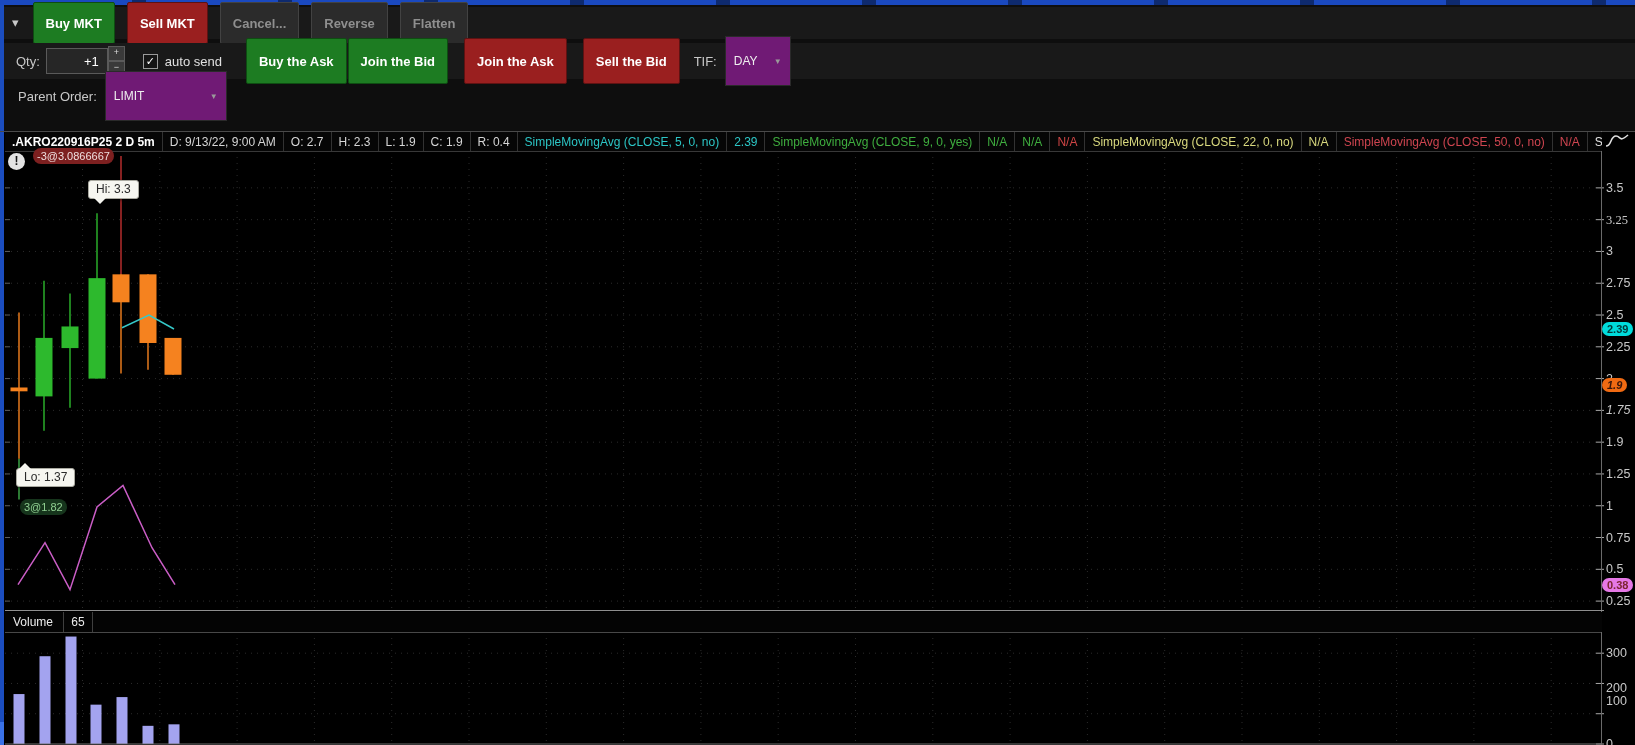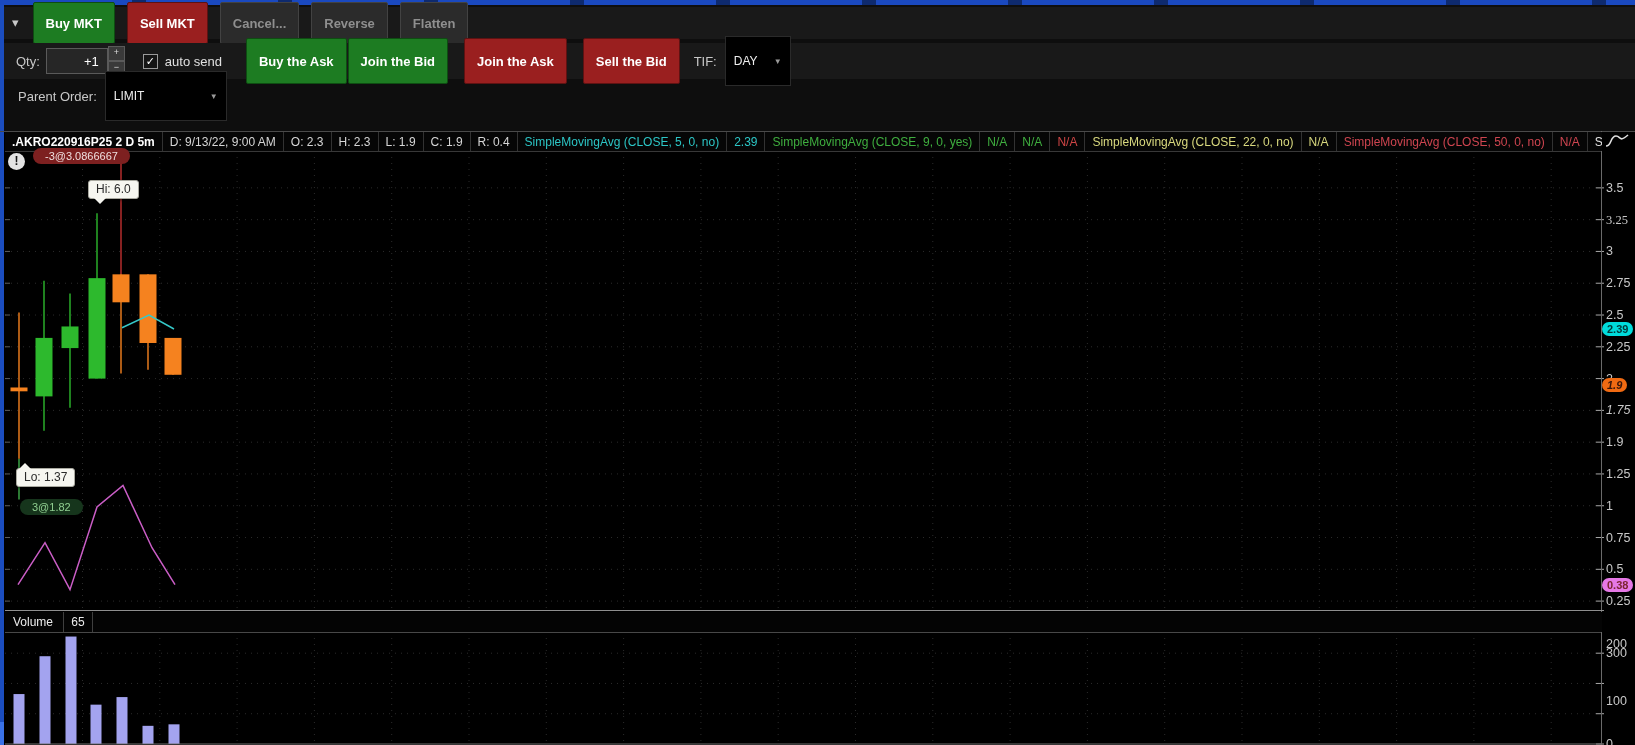--- a/index.html
+++ b/index.html
@@ -28,42 +28,42 @@
 
   .chev{font-size:13px;color:#c9c9c9;margin:0 14px 0 8px;line-height:10px}
   .lbl{font-size:13px;color:#c8c8c8}
   .qty-input{width:44px;height:24px;background:#262626;border:1px solid #5a5a5a;color:#fff;
        text-align:right;padding:0 8px;font-size:13px;font-family:"Liberation Sans",sans-serif}
   .stepper{display:flex;flex-direction:column;margin-right:18px}
   .stepbtn{width:15px;height:13px;background:#3a3a3a;border:1px solid #5a5a5a;color:#ddd;
        font-size:9px;line-height:10px;text-align:center;cursor:pointer}
   .cb{width:13px;height:13px;border:1px solid #9a9a9a;background:#151515;color:#fff;
       font-size:11px;line-height:12px;text-align:center;margin-right:7px;cursor:pointer}
-  .dd{height:24px;background:#000000;border:1px solid #2a2a2a;display:flex;align-items:center;
+  .dd{height:24px;background:#701a75;border:1px solid #2a2a2a;display:flex;align-items:center;
       padding:12px 8px;font-size:12px;color:#eee;cursor:pointer;justify-content:space-between}
   .dd .arr{font-size:8px;color:#9a9a9a;margin-left:10px}
 
   
   .chart-header{left:5px;top:132px;width:1597px;height:19px;background:#060606;display:flex;
       align-items:stretch;font-size:12px;overflow:hidden;white-space:nowrap}
   .hcell{display:flex;align-items:center;padding:0 7px;border-right:1px solid #323232}
   .hdr-icon{left:1604px;top:133px;width:26px;height:16px;cursor:pointer}
 
   
   .axlabel{position:absolute;left:1606px;font-size:12.5px;color:#c8c8c8;line-height:14px}
   .axbadge{position:absolute;left:1602px;height:14px;line-height:14px;border-radius:7px;
       font-size:11px;font-weight:bold;padding:0 5px}
   .callout{position:absolute;background:#f6f6f0;color:#2a2a2a;border:1px solid #a9a9a0;
       border-radius:3px;font-size:12px;line-height:17px;padding:0 7px;box-shadow:0 1px 3px rgba(0,0,0,.65)}
   .callout.above::after{content:"";position:absolute;left:5px;top:100%;border:6px solid transparent;
       border-top-color:#f6f6f0}
   .callout.below::before{content:"";position:absolute;left:2px;bottom:100%;border:6px solid transparent;
       border-bottom-color:#f6f6f0}
   .fillbadge{position:absolute;height:16px;line-height:16px;border-radius:8px;font-size:11px;
-      padding:0 12px;white-space:nowrap}
+      padding:0 4px;white-space:nowrap}
   .alert-ic{position:absolute;left:8px;top:153px;width:17px;height:17px;border-radius:50%;
       background:#e3e3e3;color:#141414;font-weight:bold;font-size:12px;line-height:17px;
       text-align:center;cursor:pointer}
 
   
   .vol-header{left:5px;top:612px;width:1597px;height:20px;background:#040404;display:flex;
       align-items:center;font-size:12px;color:#ececec}
   .vh-div{width:1px;height:100%;background:#3f3f3f}
   svg{position:absolute;left:0;top:0}
 </style>
@@ -232,21 +232,21 @@
     <line x1="5" y1="151.5" x2="1601" y2="151.5" stroke="#383838" stroke-width="1"></line>
     <line x1="1601.5" y1="131" x2="1601.5" y2="745" stroke="#6a6a6a" stroke-width="1"></line>
     <line x1="5" y1="610.5" x2="1604" y2="610.5" stroke="#8f8f8f" stroke-width="1"></line>
     <line x1="5" y1="632.5" x2="1601" y2="632.5" stroke="#484848" stroke-width="1"></line>
     <line x1="5" y1="744" x2="1601" y2="744" stroke="#707070" stroke-width="1"></line>
   </svg>
 
 <div class="abs chart-header" id="chart-header-cells">
     <div class="hcell" style="color: rgb(255, 255, 255); font-weight: bold;">.AKRO220916P25 2 D 5m</div>
     <div class="hcell" style="color: rgb(214, 214, 214);">D: 9/13/22, 9:00 AM</div>
-    <div class="hcell" style="color: rgb(214, 214, 214);">O: 2.3</div>
+    <div class="hcell" style="color: rgb(214, 214, 214);">O: 2.7</div>
     <div class="hcell" style="color: rgb(214, 214, 214);">H: 2.3</div>
     <div class="hcell" style="color: rgb(214, 214, 214);">L: 1.9</div>
     <div class="hcell" style="color: rgb(214, 214, 214);">C: 1.9</div>
     <div class="hcell" style="color: rgb(214, 214, 214);">R: 0.4</div>
     <div class="hcell" style="color: rgb(44, 198, 198);">SimpleMovingAvg (CLOSE, 5, 0, no)</div>
     <div class="hcell" style="color: rgb(44, 198, 198);">2.39</div>
     <div class="hcell" style="color: rgb(63, 174, 63);">SimpleMovingAvg (CLOSE, 9, 0, yes)</div>
     <div class="hcell" style="color: rgb(63, 174, 63);">N/A</div>
     <div class="hcell" style="color: rgb(63, 174, 63);">N/A</div>
     <div class="hcell" style="color: rgb(207, 69, 69);">N/A</div>
@@ -274,29 +274,29 @@
     <div class="axlabel" style="top: 339.806px;">2.25</div>
     <div class="axlabel" style="top: 371.593px;">2</div>
     <div class="axlabel" style="top: 403.38px; font-style: italic;">1.75</div>
     <div class="axlabel" style="top: 435.166px;">1.9</div>
     <div class="axlabel" style="top: 466.953px;">1.25</div>
     <div class="axlabel" style="top: 498.74px;">1</div>
     <div class="axlabel" style="top: 530.526px;">0.75</div>
     <div class="axlabel" style="top: 562.313px;">0.5</div>
     <div class="axlabel" style="top: 594.1px;">0.25</div>
     <div class="axlabel" style="top: 646.189px;">300</div>
-    <div class="axlabel" style="top: 637px; text-align: center;">200</div>
+    <div class="axlabel" style="top: 681px; text-align: center;">200</div>
     <div class="axlabel" style="top: 694px;">100</div>
     <div class="axlabel" style="top: 737px;">0</div>
     <div class="axbadge" style="top: 322.006px; background: rgb(0, 220, 220); color: rgb(1, 58, 58);">2.39</div>
     <div class="axbadge" style="top: 378px; background: rgb(240, 106, 18); color: rgb(56, 22, 10); font-style: italic;">1.9</div>
     <div class="axbadge" style="top: 577.571px; background: rgb(230, 120, 230); color: rgb(124, 36, 48);">0.38</div>
     <div class="fillbadge" style="left: 33px; top: 148px; background: rgb(125, 32, 32); color: rgb(239, 222, 222);">-3@3.0866667</div>
     <div class="fillbadge" style="left: 20px; top: 499.382px; background: rgb(22, 53, 28); color: rgb(144, 207, 145);">3@1.82</div>
-    <div class="callout above" style="left: 88px; top: 180.302px;">Hi: 6.0</div>
+    <div class="callout above" style="left: 88px; top: 180.302px;">Hi: 3.3</div>
     <div class="callout below" style="left: 16px; top: 467.695px;">Lo: 1.37</div>
   </div>
 
 <div class="abs vol-header">
   <span style="width:50px;padding-left:8px">Volume</span>
   <span class="vh-div"></span>
   <span style="width:28px;text-align:center">65</span>
   <span class="vh-div"></span>
 </div>
 

